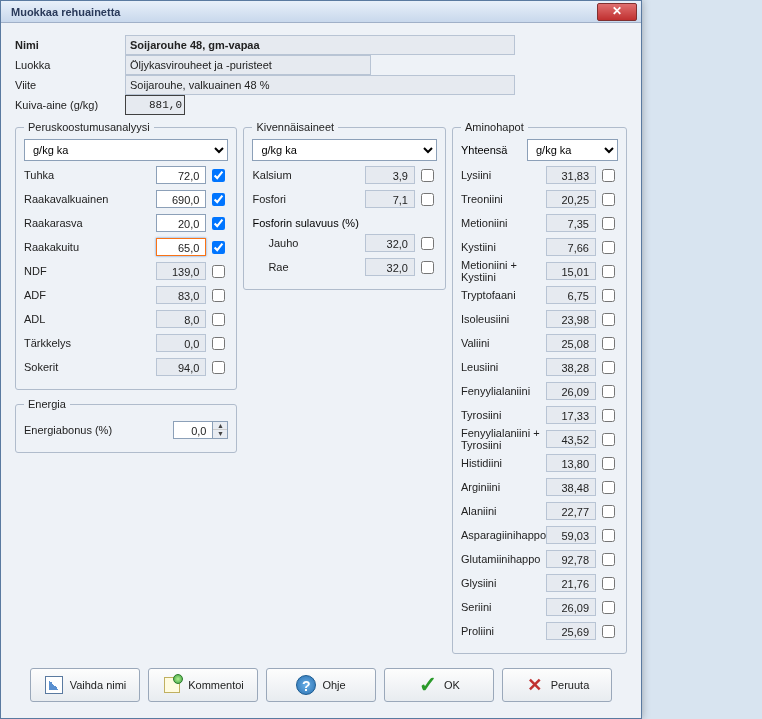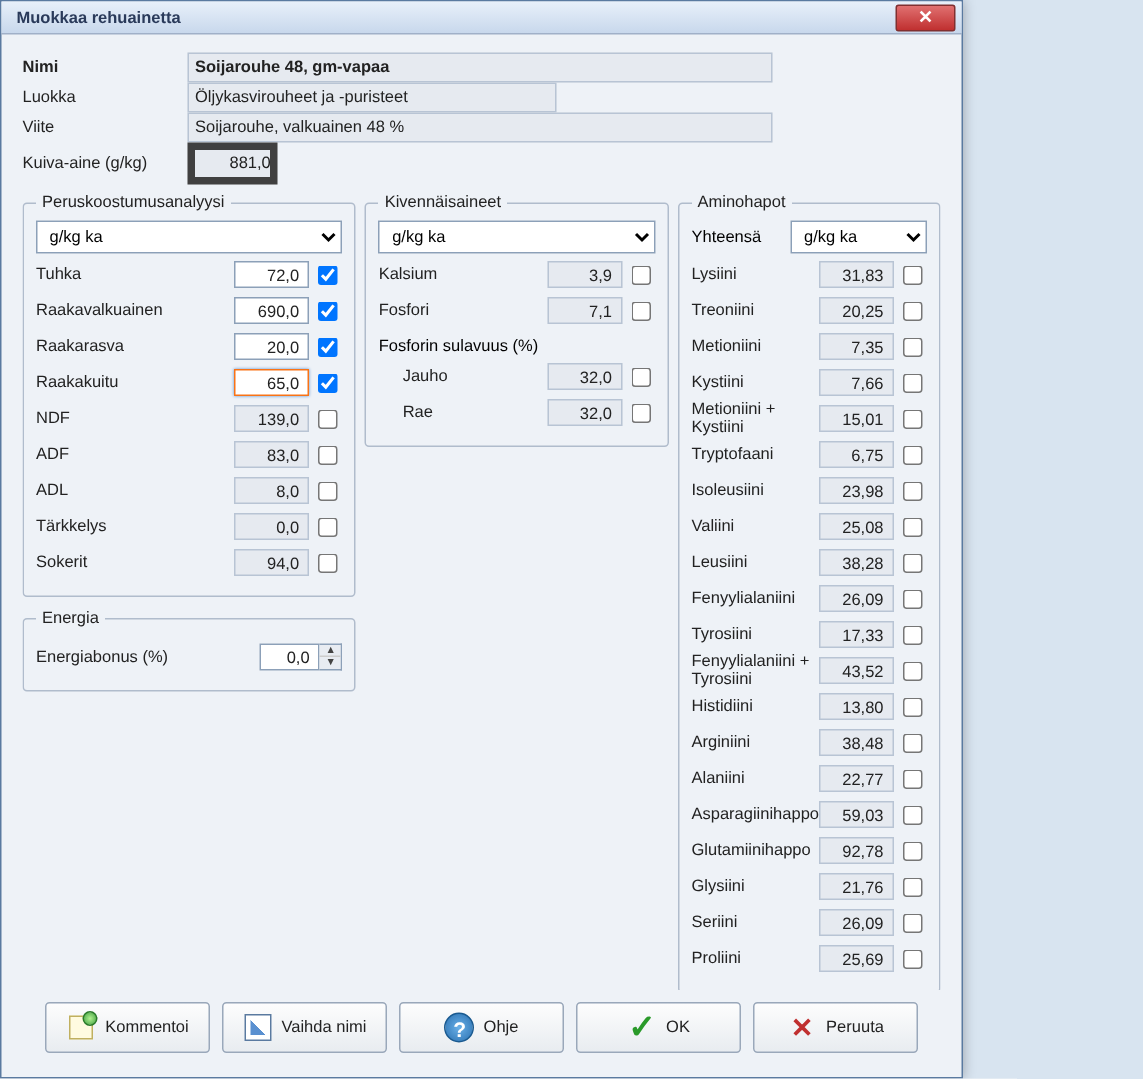--- a/index.html
+++ b/index.html
@@ -8,21 +8,21 @@
   .titlebar { height: 22px; background: linear-gradient(#e8f0fa, #c8d8ec); display: flex; align-items: center; padding: 0 4px 0 10px; color: #2a3a5a; font-weight: bold; border-bottom: 1px solid #a0b0c8; }
   .titlebar .title { flex: 1; }
   .close-btn { width: 40px; height: 18px; background: linear-gradient(#e07070, #c03030); border: 1px solid #803030; border-radius: 2px; color: #fff; text-align: center; line-height: 14px; font-size: 12px; cursor: pointer; }
   .content { padding: 12px 14px; display: flex; flex-direction: column; height: calc(100% - 22px); }
   .top-fields { margin-bottom: 6px; }
   .top-fields .row { display: flex; align-items: center; margin-bottom: 0; }
   .top-fields .lbl { width: 110px; color: #222; }
   .top-fields .lbl.bold { font-weight: bold; }
   .top-fields .val { flex: 1; }
   .fld-ro { background: #e6eaf0; border: 1px solid #b8c4d4; padding: 3px 4px; color: #222; }
-  .fld-ro-n { background: #e6eaf0; border: 5px solid #404040; padding: 3px 23px; color: #222; text-align: right; width: 60px; display: inline-block; }
+  .fld-ro-n { background: #e6eaf0; border: 1px solid #404040; padding: 3px 23px; color: #222; text-align: right; width: 60px; display: inline-block; font-family: Liberation Mono, monospace; }
   .fld-ro-n2 { background: #e6eaf0; border: 1px solid #b8c4d4; padding: 2px 6px; color: #222; text-align: right; width: 50px; display: inline-block; height:18px; line-height:14px;}
   .fld-n { background: #fff; border: 1px solid #8ca0b8; padding: 2px 6px; color: #222; text-align: right; width: 50px; display: inline-block; height:18px; line-height:14px;}
   .fld-n.active { border: 1px solid #f97316; box-shadow: 0 0 2px #5a8ed0; }
   .main-area { flex: 1; display: flex; gap: 0; overflow: hidden; }
   .col1 { width: 230px; }
   .col2 { width: 210px; }
   .col3 { flex: 1; }
   fieldset { border: 1px solid #b0bccc; border-radius: 3px; margin: 0 6px 8px 0; padding: 6px 8px 8px 8px; }
   legend { padding: 0 4px; color: #222; }
   select { width: 100%; background: #fff; border: 1px solid #8ca0b8; padding: 2px 4px; height: 22px; }
@@ -303,29 +303,29 @@
                 <input type="checkbox" class="cb" style="">
               </div>
             </div>
         </fieldset>
       </div>
     </div>
 
     <div class="button-bar">
       <div class="btn">
         <span class="bicon">
+            <span class="icon-swap"></span>
+          </span>
+        <span>Vaihda nimi</span>
+      </div>
+      <div class="btn">
+        <span class="bicon">
             <span class="icon-comment"></span>
           </span>
         <span>Kommentoi</span>
-      </div>
-      <div class="btn">
-        <span class="bicon">
-            <span class="icon-swap"></span>
-          </span>
-        <span>Vaihda nimi</span>
       </div>
       <div class="btn">
         <span class="bicon">
             <span class="icon-help">?</span>
           </span>
         <span>Ohje</span>
       </div>
       <div class="btn">
         <span class="bicon icon-ok">✓</span>
         <span>OK</span>

